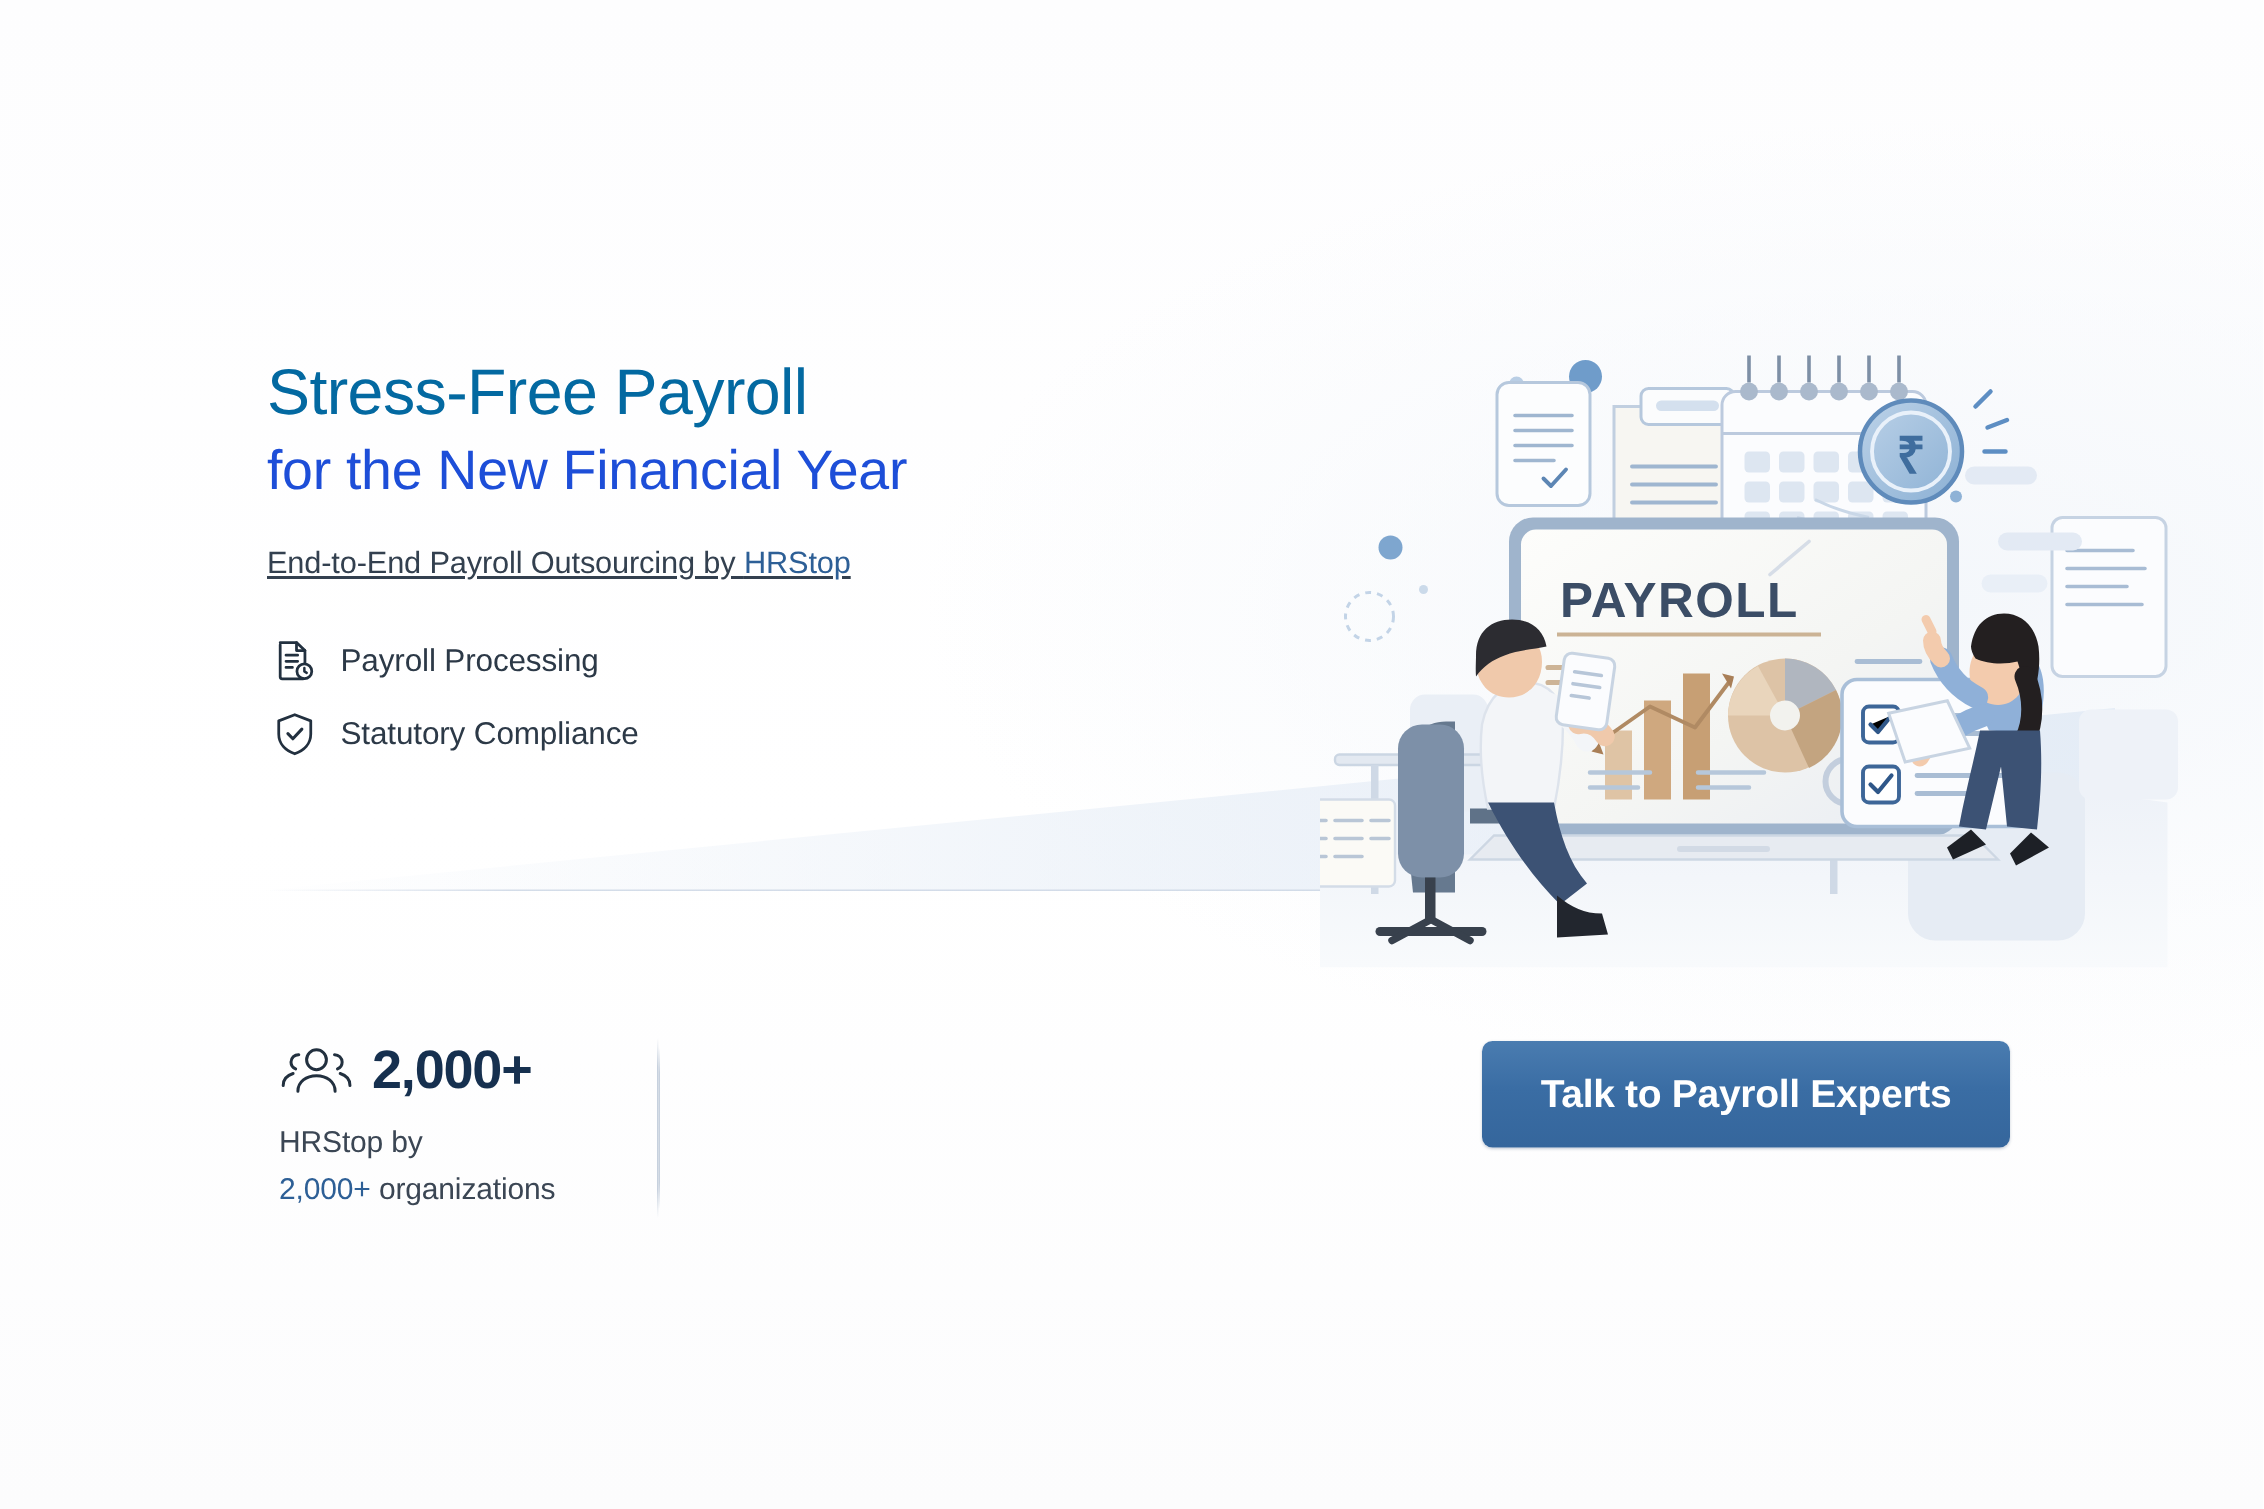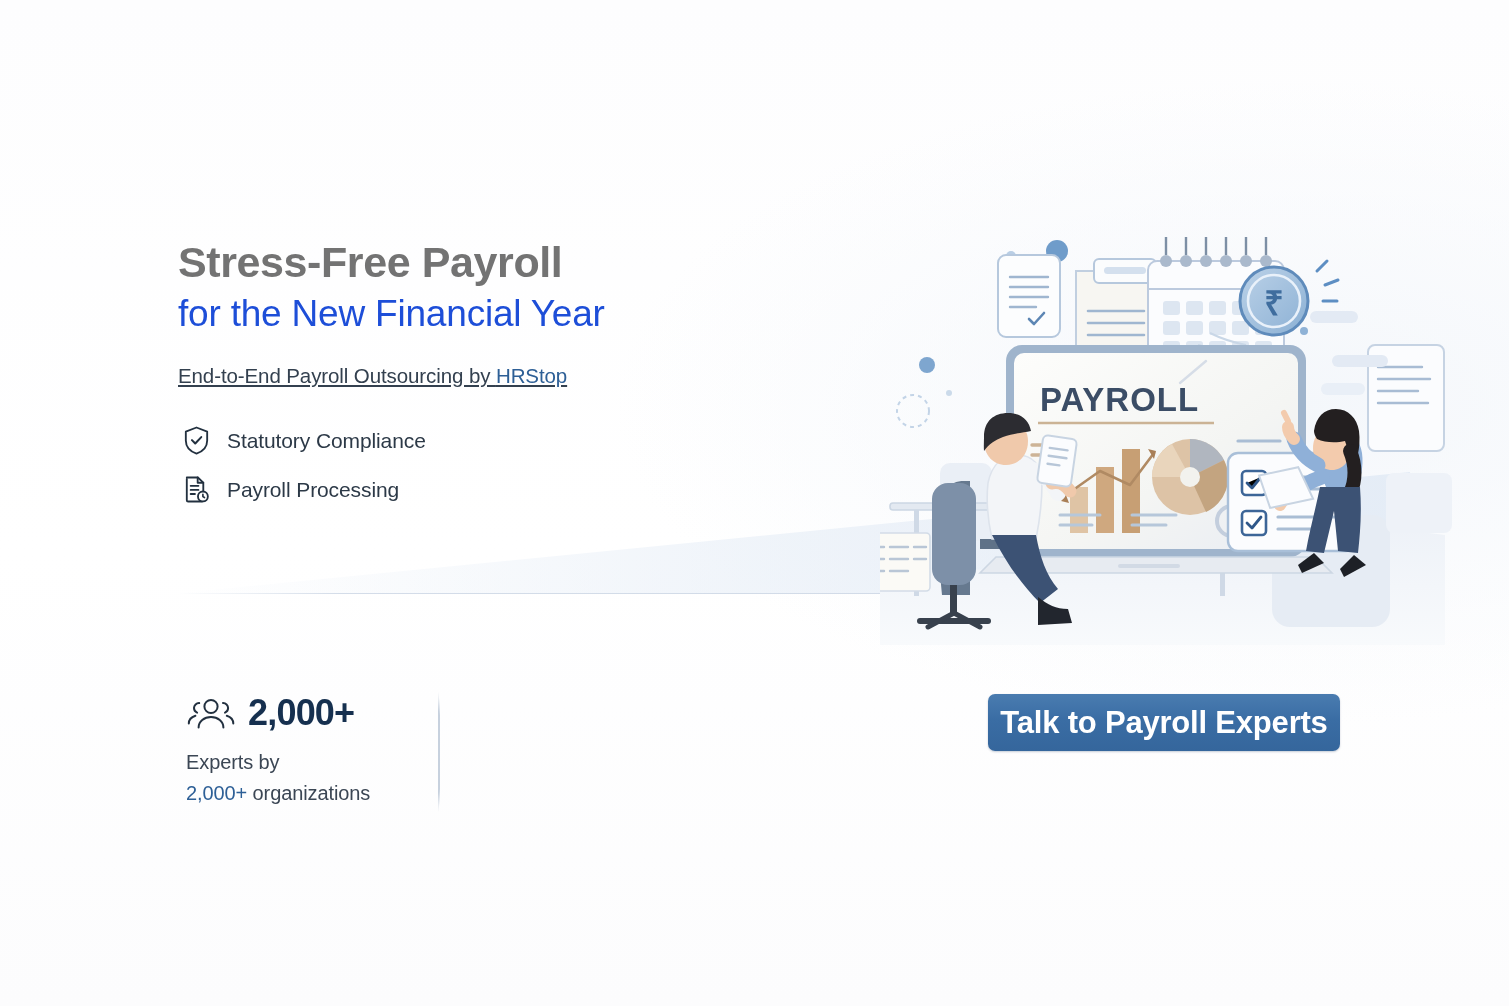--- a/index.html
+++ b/index.html
@@ -50,23 +50,23 @@
   
   .hero {
     position: absolute;
     left: 178px;
     top: 238px;
     width: 700px;
   }
   .headline {
     margin: 0;
     font-size: 43px;
-    font-weight: 700;
+    font-weight: 400;
     letter-spacing: -0.4px;
-    color: #737373;
+    color: #0369a1;
     line-height: 1.12;
   }
   .subhead {
     margin: 7px 0 0 0;
     font-size: 37px;
     font-weight: 400;
     letter-spacing: -0.2px;
     color: #1d4ed8;
     line-height: 1.15;
   }
@@ -151,27 +151,27 @@
     height: 120px;
   }
   .stat-div.d2 { height: 108px; margin-top: 10px; }
 
   
   .cta {
     position: absolute;
     left: 988px;
     top: 694px;
     width: 352px;
-    height: 57px;
+    height: 71px;
     border: none;
     border-radius: 7px;
     background: linear-gradient(180deg, #4a7cb0 0%, #3a6da4 45%, #35669c 100%);
     color: #ffffff;
     font-family: "Liberation Sans", sans-serif;
-    font-size: 31px;
+    font-size: 26px;
     font-weight: 700;
     letter-spacing: -0.2px;
     cursor: pointer;
     box-shadow: 0 1px 2px rgba(30,60,100,.25);
   }
 
   
   .illus {
     position: absolute;
     left: 880px;
@@ -192,43 +192,43 @@
 
   <div class="hero">
     <h1 class="headline">Stress-Free Payroll</h1>
     <div class="subhead">for the New Financial Year</div>
     <div class="tagline">
       <span>End-to-End Payroll Outsourcing by </span><span class="brand">HRStop</span>
     </div>
   </div>
 
   <div class="features">
-
-    <div class="feature">
-      <span class="ico">
-        <svg viewBox="0 0 34 34" fill="none" xmlns="http://www.w3.org/2000/svg">
-          <path d="M17 3.6 28 7.8v9.1c0 6.6-4.6 11.3-11 13.5-6.4-2.2-11-6.9-11-13.5V7.8L17 3.6Z" stroke="#22303f" stroke-width="1.9" stroke-linejoin="round"></path>
-          <path d="m12.3 16.6 3.4 3.5 6.2-6.6" stroke="#22303f" stroke-width="2.1" stroke-linecap="round" stroke-linejoin="round"></path>
-        </svg>
-      </span>
-      <span class="ftxt">Statutory Compliance</span>
-    </div>
 
     <div class="feature">
       <span class="ico">
         <svg viewBox="0 0 34 34" fill="none" xmlns="http://www.w3.org/2000/svg">
           <path d="M7 4.6h11.4L24 10v11.2" stroke="#22303f" stroke-width="1.9" stroke-linejoin="round" stroke-linecap="round"></path>
           <path d="M24 21.6v6.4a1.4 1.4 0 0 1-1.4 1.4H8.4A1.4 1.4 0 0 1 7 28V6" stroke="#22303f" stroke-width="1.9" stroke-linejoin="round" stroke-linecap="round"></path>
           <path d="M18.2 4.6V10H24" stroke="#22303f" stroke-width="1.9" stroke-linejoin="round" stroke-linecap="round"></path>
           <path d="M11 13.2h8M11 17.4h8M11 21.6h4.4" stroke="#22303f" stroke-width="1.9" stroke-linecap="round"></path>
           <circle cx="23.6" cy="24.2" r="5.1" fill="#ffffff" stroke="#22303f" stroke-width="1.9"></circle>
           <path d="M23.6 21.9v2.4l1.6 1" stroke="#22303f" stroke-width="1.7" stroke-linecap="round" stroke-linejoin="round"></path>
         </svg>
       </span>
       <span class="ftxt">Payroll Processing</span>
+    </div>
+
+    <div class="feature">
+      <span class="ico">
+        <svg viewBox="0 0 34 34" fill="none" xmlns="http://www.w3.org/2000/svg">
+          <path d="M17 3.6 28 7.8v9.1c0 6.6-4.6 11.3-11 13.5-6.4-2.2-11-6.9-11-13.5V7.8L17 3.6Z" stroke="#22303f" stroke-width="1.9" stroke-linejoin="round"></path>
+          <path d="m12.3 16.6 3.4 3.5 6.2-6.6" stroke="#22303f" stroke-width="2.1" stroke-linecap="round" stroke-linejoin="round"></path>
+        </svg>
+      </span>
+      <span class="ftxt">Statutory Compliance</span>
     </div>
 
   </div>
 
   <div class="stats">
 
     <div class="stat s1">
       <div class="vrow">
         <span class="users-ico">
           <svg viewBox="0 0 50 36" fill="none" xmlns="http://www.w3.org/2000/svg">
@@ -236,21 +236,21 @@
             <path d="M12.6 32.5c0-6.3 5.6-10.4 12.4-10.4s12.4 4.1 12.4 10.4" stroke="#22303f" stroke-width="2" stroke-linecap="round"></path>
             <path d="M13.2 8.1A5 5 0 0 0 8 13a5 5 0 0 0 3.1 4.6" stroke="#22303f" stroke-width="2" stroke-linecap="round"></path>
             <path d="M9.4 20.7C5.6 21.9 2.8 24.6 2.8 28.6" stroke="#22303f" stroke-width="2" stroke-linecap="round"></path>
             <path d="M37 8.1a5 5 0 0 1 5.1 4.9 5 5 0 0 1-3.1 4.6" stroke="#22303f" stroke-width="2" stroke-linecap="round"></path>
             <path d="M40.8 20.7c3.8 1.2 6.5 3.9 6.5 7.9" stroke="#22303f" stroke-width="2" stroke-linecap="round"></path>
           </svg>
         </span>
         <span class="value">2,000+</span>
       </div>
       <div class="label">
-        <span>Experts by</span><br>
+        <span>HRStop by</span><br>
         <span class="hl">2,000+</span><span> organizations</span>
       </div>
     </div>
 
     <div class="stat-div d1"></div>
 
 
     <div class="stat-div d2"></div>
 
   </div>

